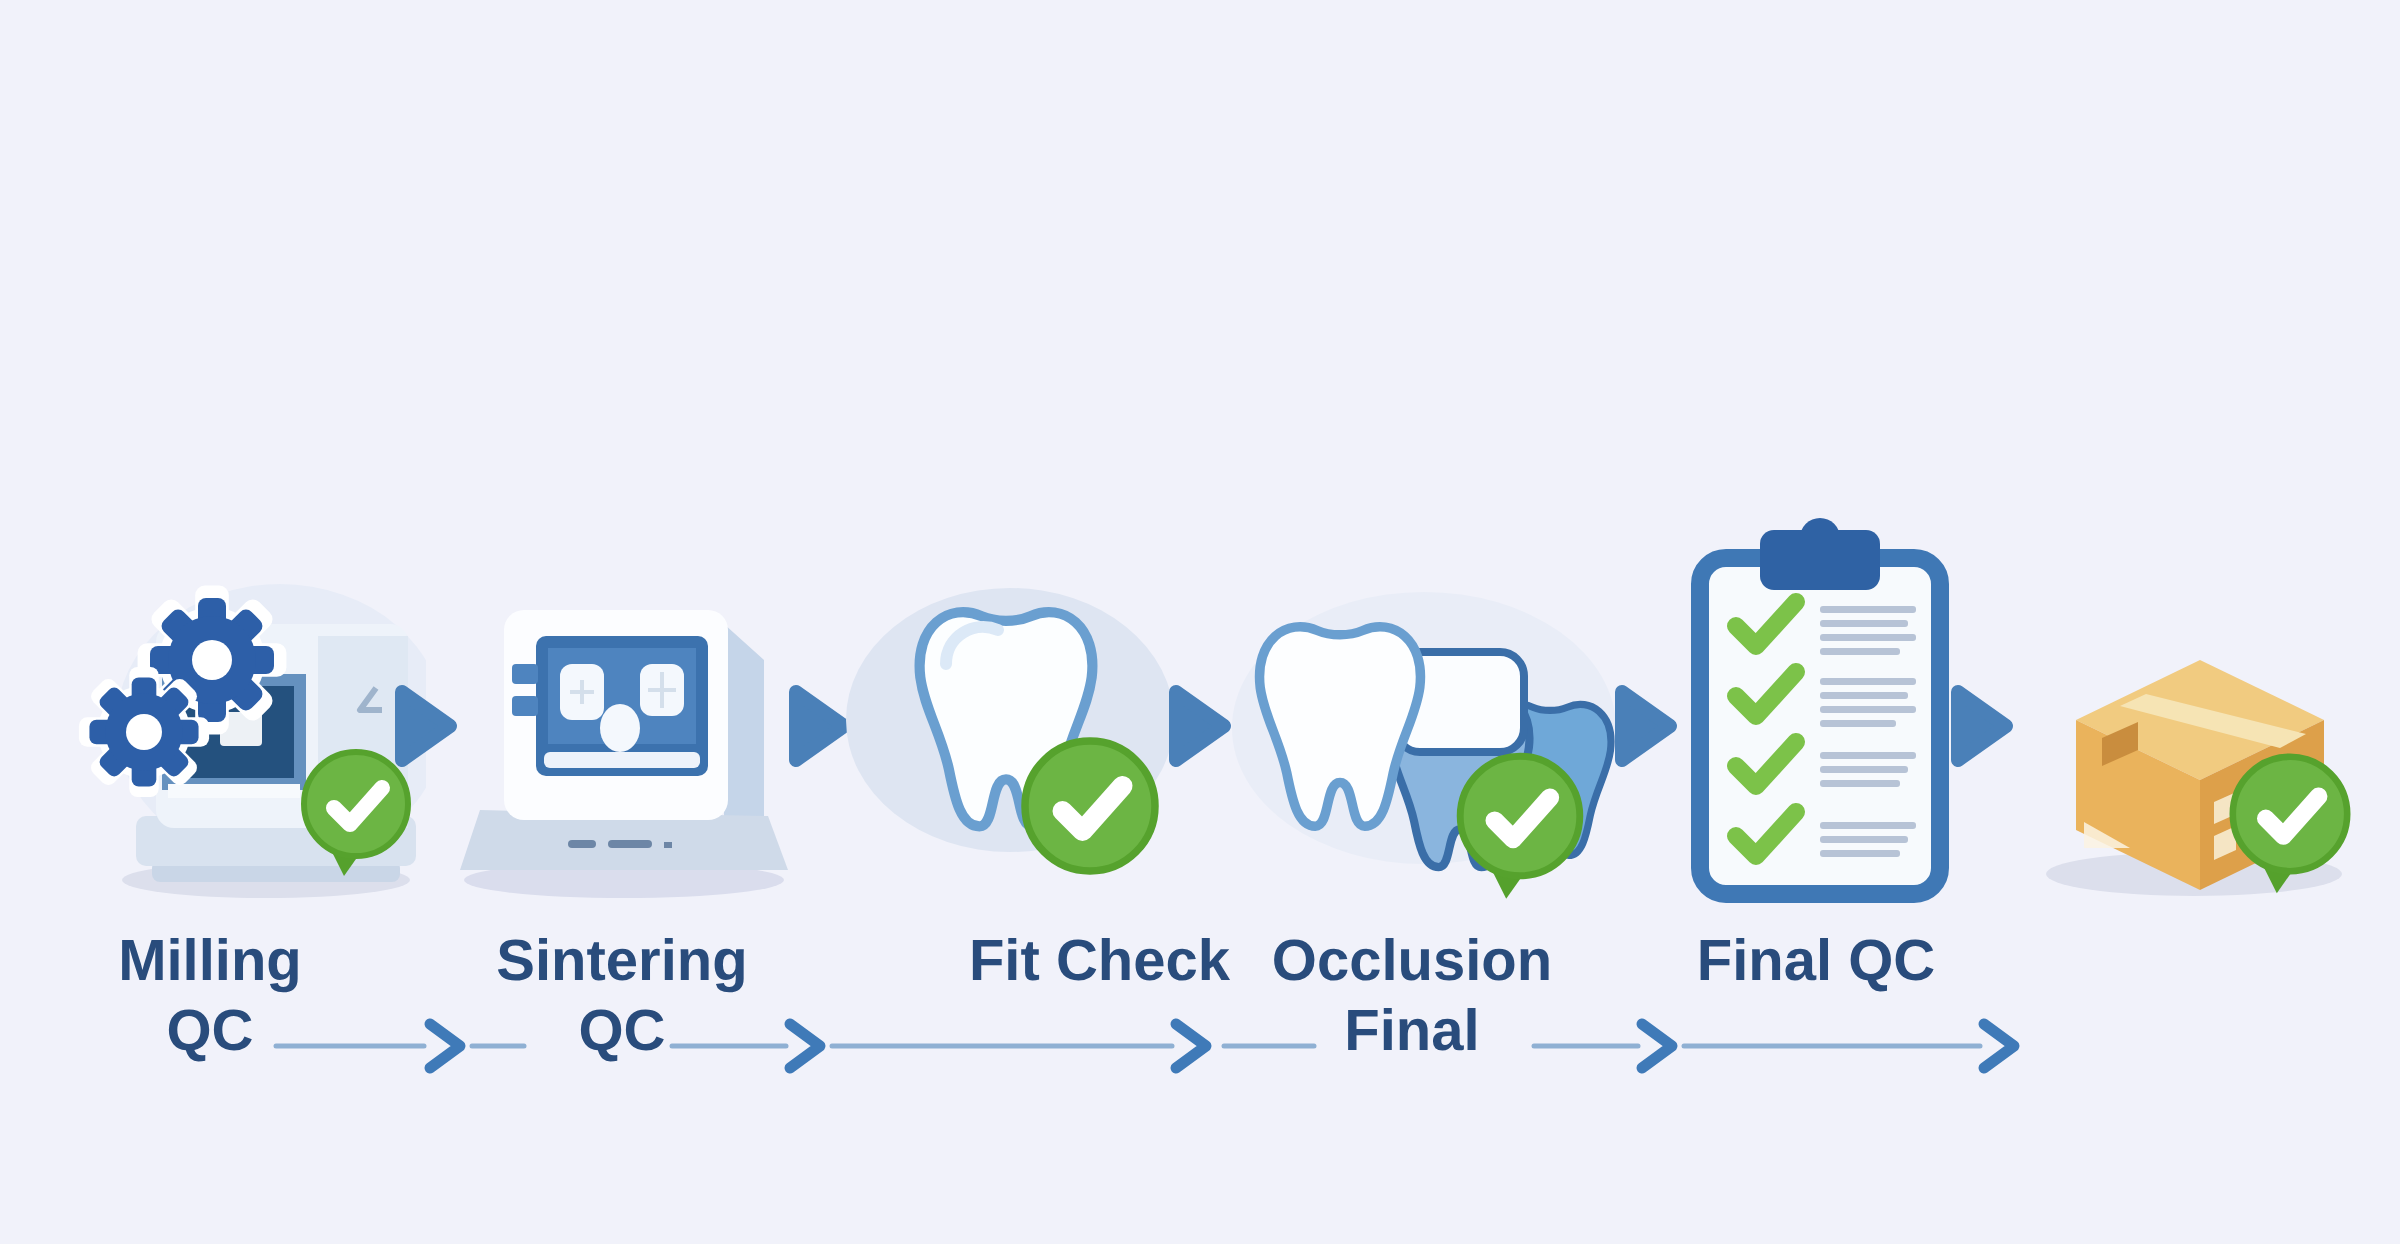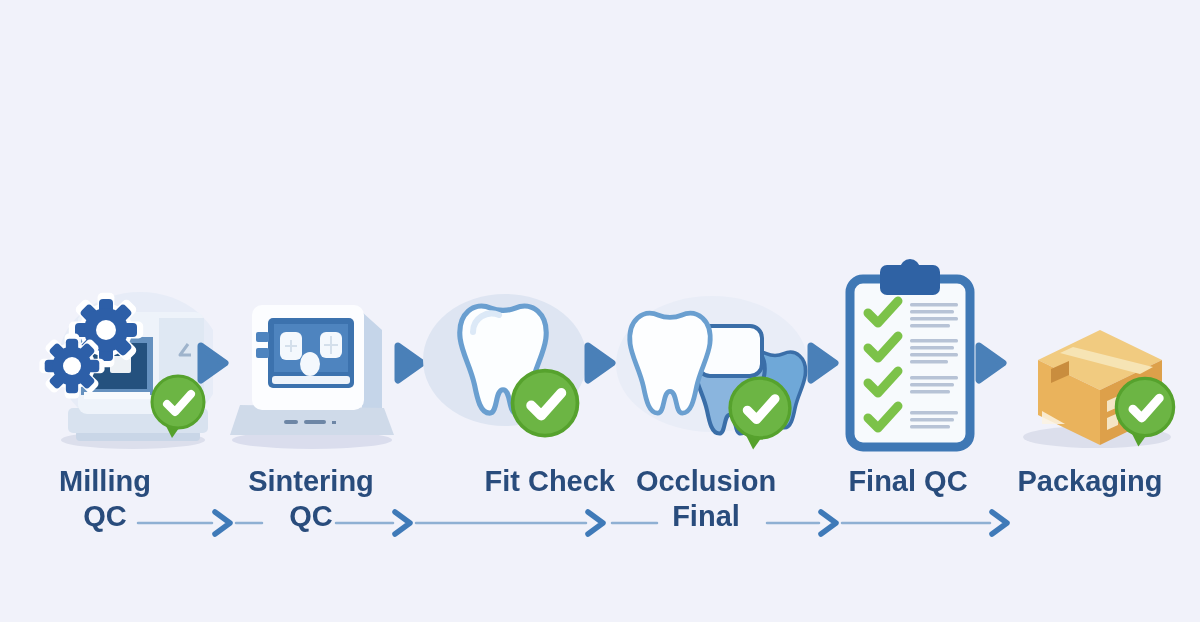--- a/index.html
+++ b/index.html
@@ -232,18 +232,14 @@
 
   </div>
   <div class="stage-label" style="left:596px;">
     <span class="label-line">Occlusion</span>
     <span class="label-line">Final</span>
   </div>
   <div class="stage-label" style="left:798px;">
     <span class="label-line">Final QC</span>
 
   </div>
-  <div class="stage-label" style="left:980px;">
-    <span class="label-line">Packaging</span>
-
-  </div>
 
 </div>
 
 </body></html>

